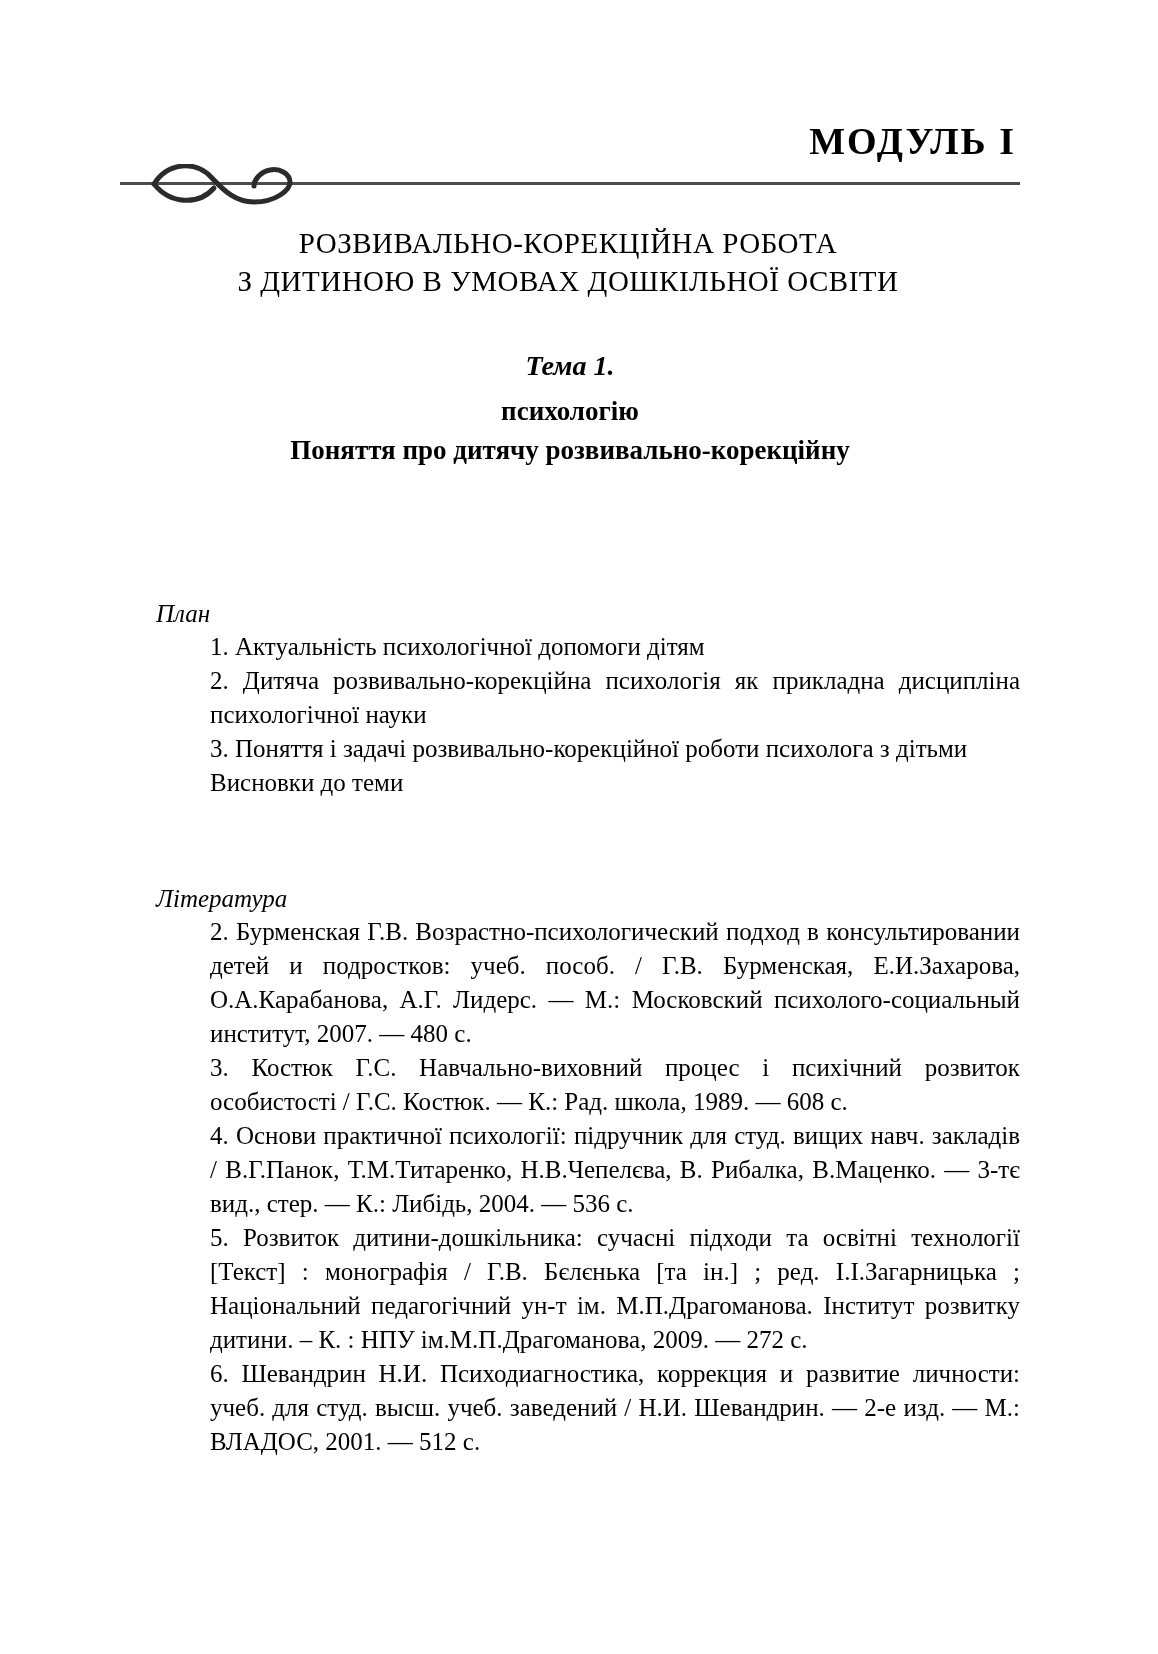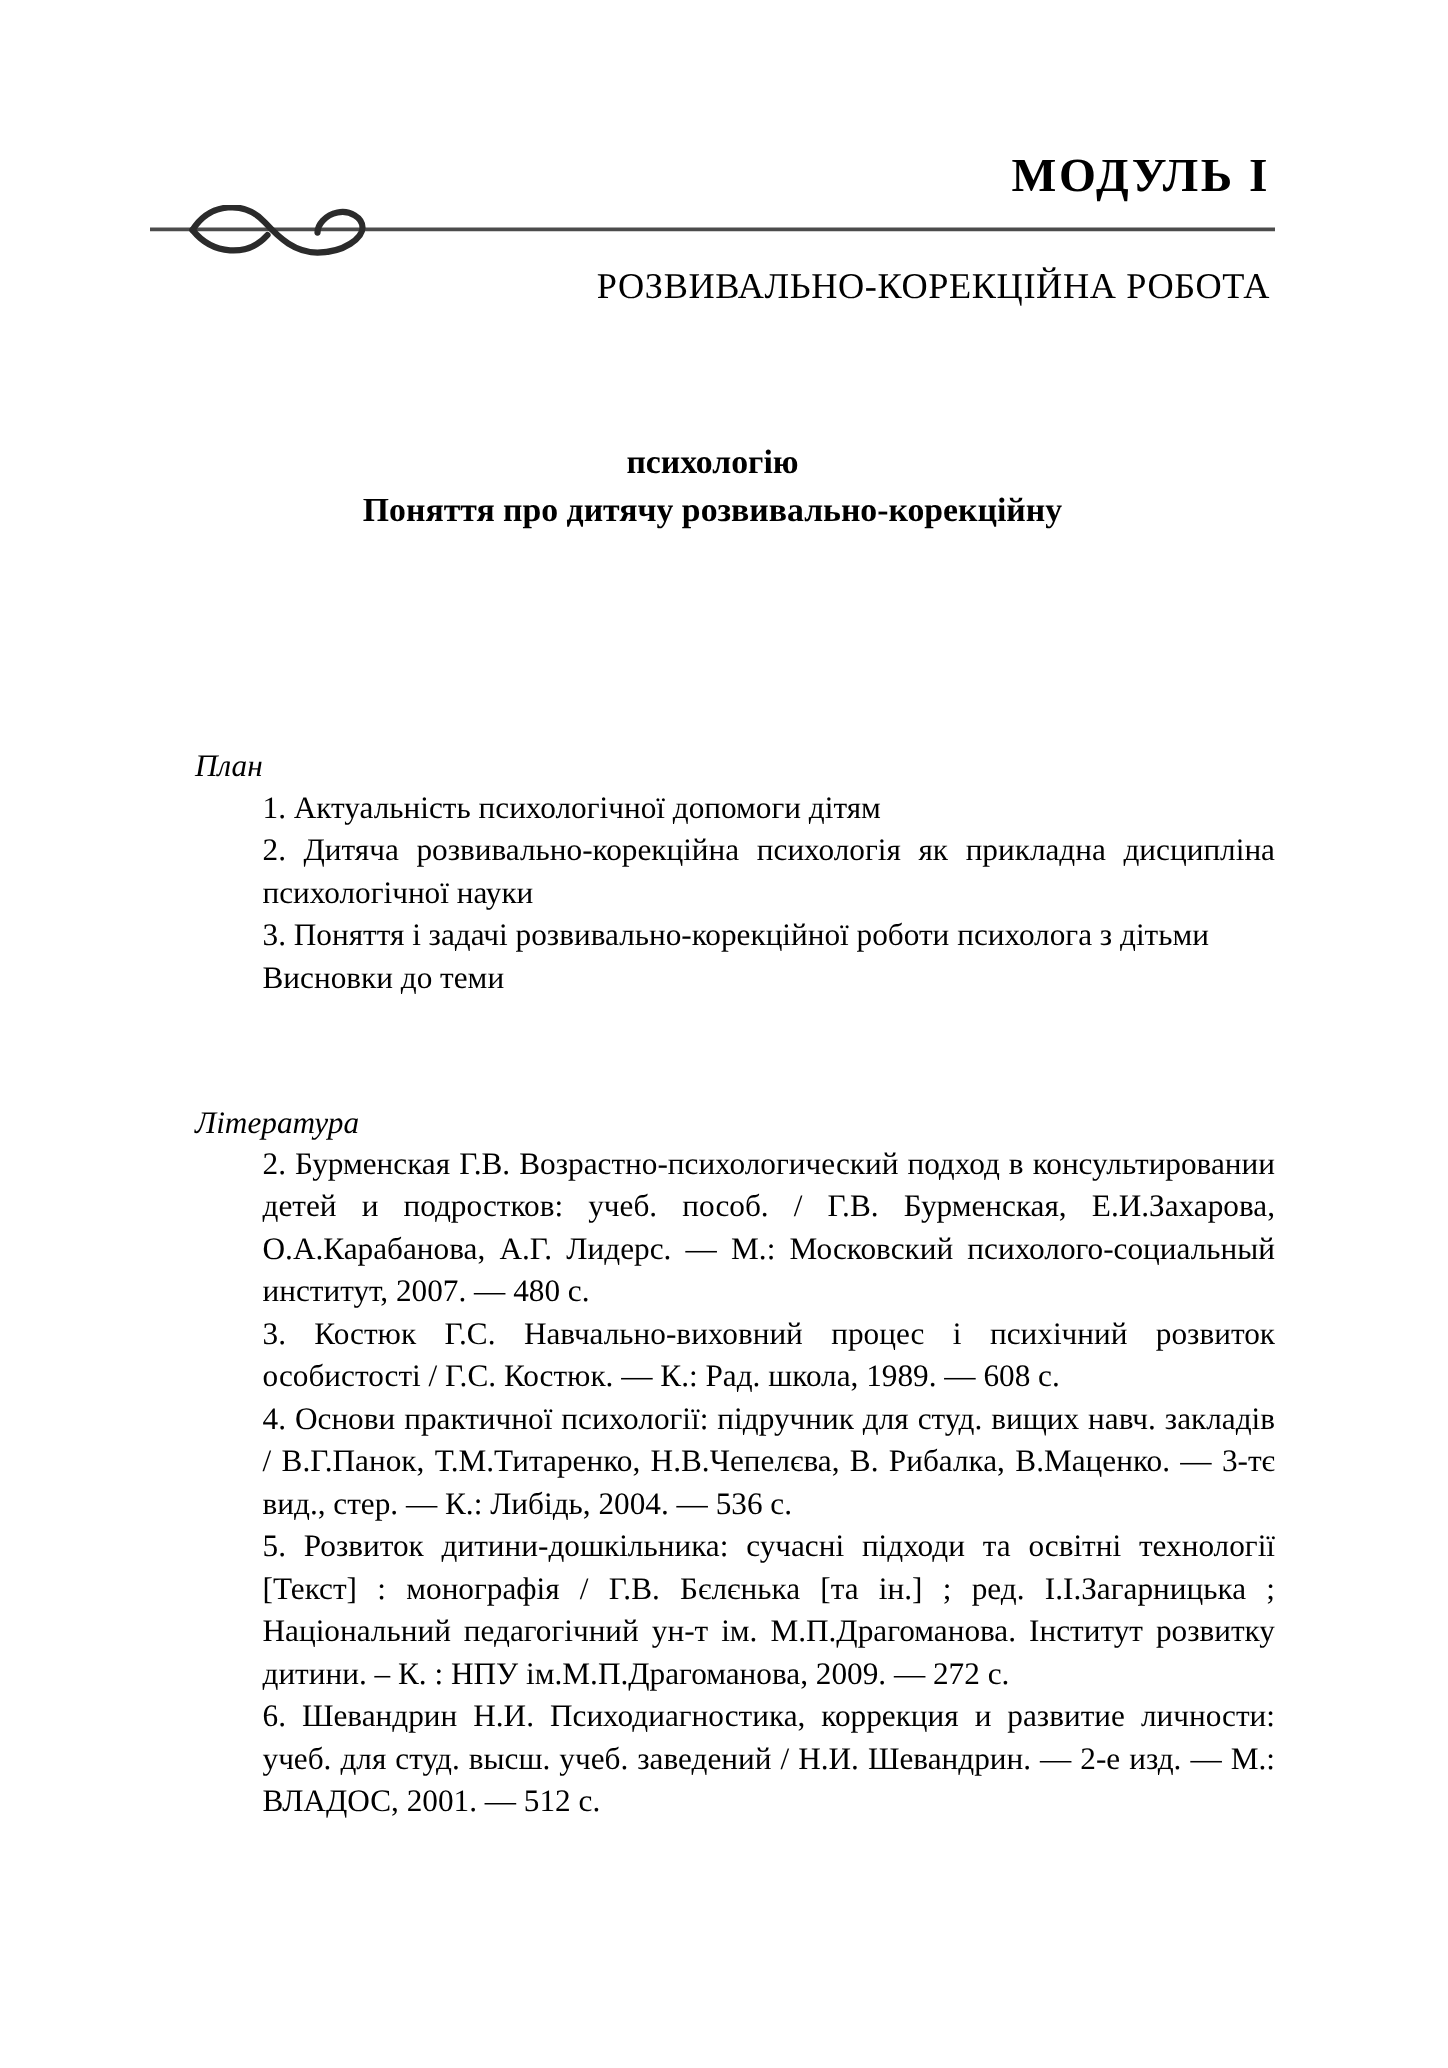--- a/index.html
+++ b/index.html
@@ -47,26 +47,26 @@
     background: #4c4c4c;
   }
   .rule-swirl {
     position: absolute;
     left: 30px;
     top: -4px;
     width: 170px;
     height: 44px;
   }
   .module-subtitle {
-    text-align: right;
+    text-align: center;
     font-family: "Liberation Serif", serif;
     font-size: 29px;
     line-height: 1.32;
     letter-spacing: 0.5px;
-    margin-top: 8px;
+    margin-top: 22px;
     padding-right: 4px;
   }
   .module-subtitle .line {
     display: block;
     white-space: nowrap;
   }
 
   
   .topic {
     position: absolute;
@@ -138,24 +138,26 @@
     <div class="rule-row">
       <div class="rule-line"></div>
       <svg class="rule-swirl" viewBox="0 0 170 44">
         <path d="M4 20 C 18 -2, 46 -4, 62 14 C 74 27, 86 38, 104 38 C 126 38, 140 26, 140 18 C 140 10, 130 4, 120 6 C 110 8, 104 16, 104 22" fill="none" stroke="#2b2b2b" stroke-width="5" stroke-linecap="round"></path>
         <path d="M4 20 C 20 40, 48 42, 64 24" fill="none" stroke="#2b2b2b" stroke-width="5" stroke-linecap="round"></path>
       </svg>
     </div>
 
     <div class="module-subtitle">
       <span class="line">РОЗВИВАЛЬНО-КОРЕКЦІЙНА РОБОТА</span>
+      <span class="line">З ДИТИНОЮ В УМОВАХ ДОШКІЛЬНОЇ ОСВІТИ</span>
     </div>
   </div>
 
   <div class="topic">
+    <div class="topic-label">Тема 1.</div>
     <div class="topic-title">
       <span class="line">психологію</span>
       <span class="line">Поняття про дитячу розвивально-корекційну</span>
     </div>
   </div>
 
   <div class="section" id="plan-section">
     <div class="section-heading">План</div>
     <div class="section-body">
       <p class="plan-item">1.  Актуальність психологічної допомоги дітям</p>

